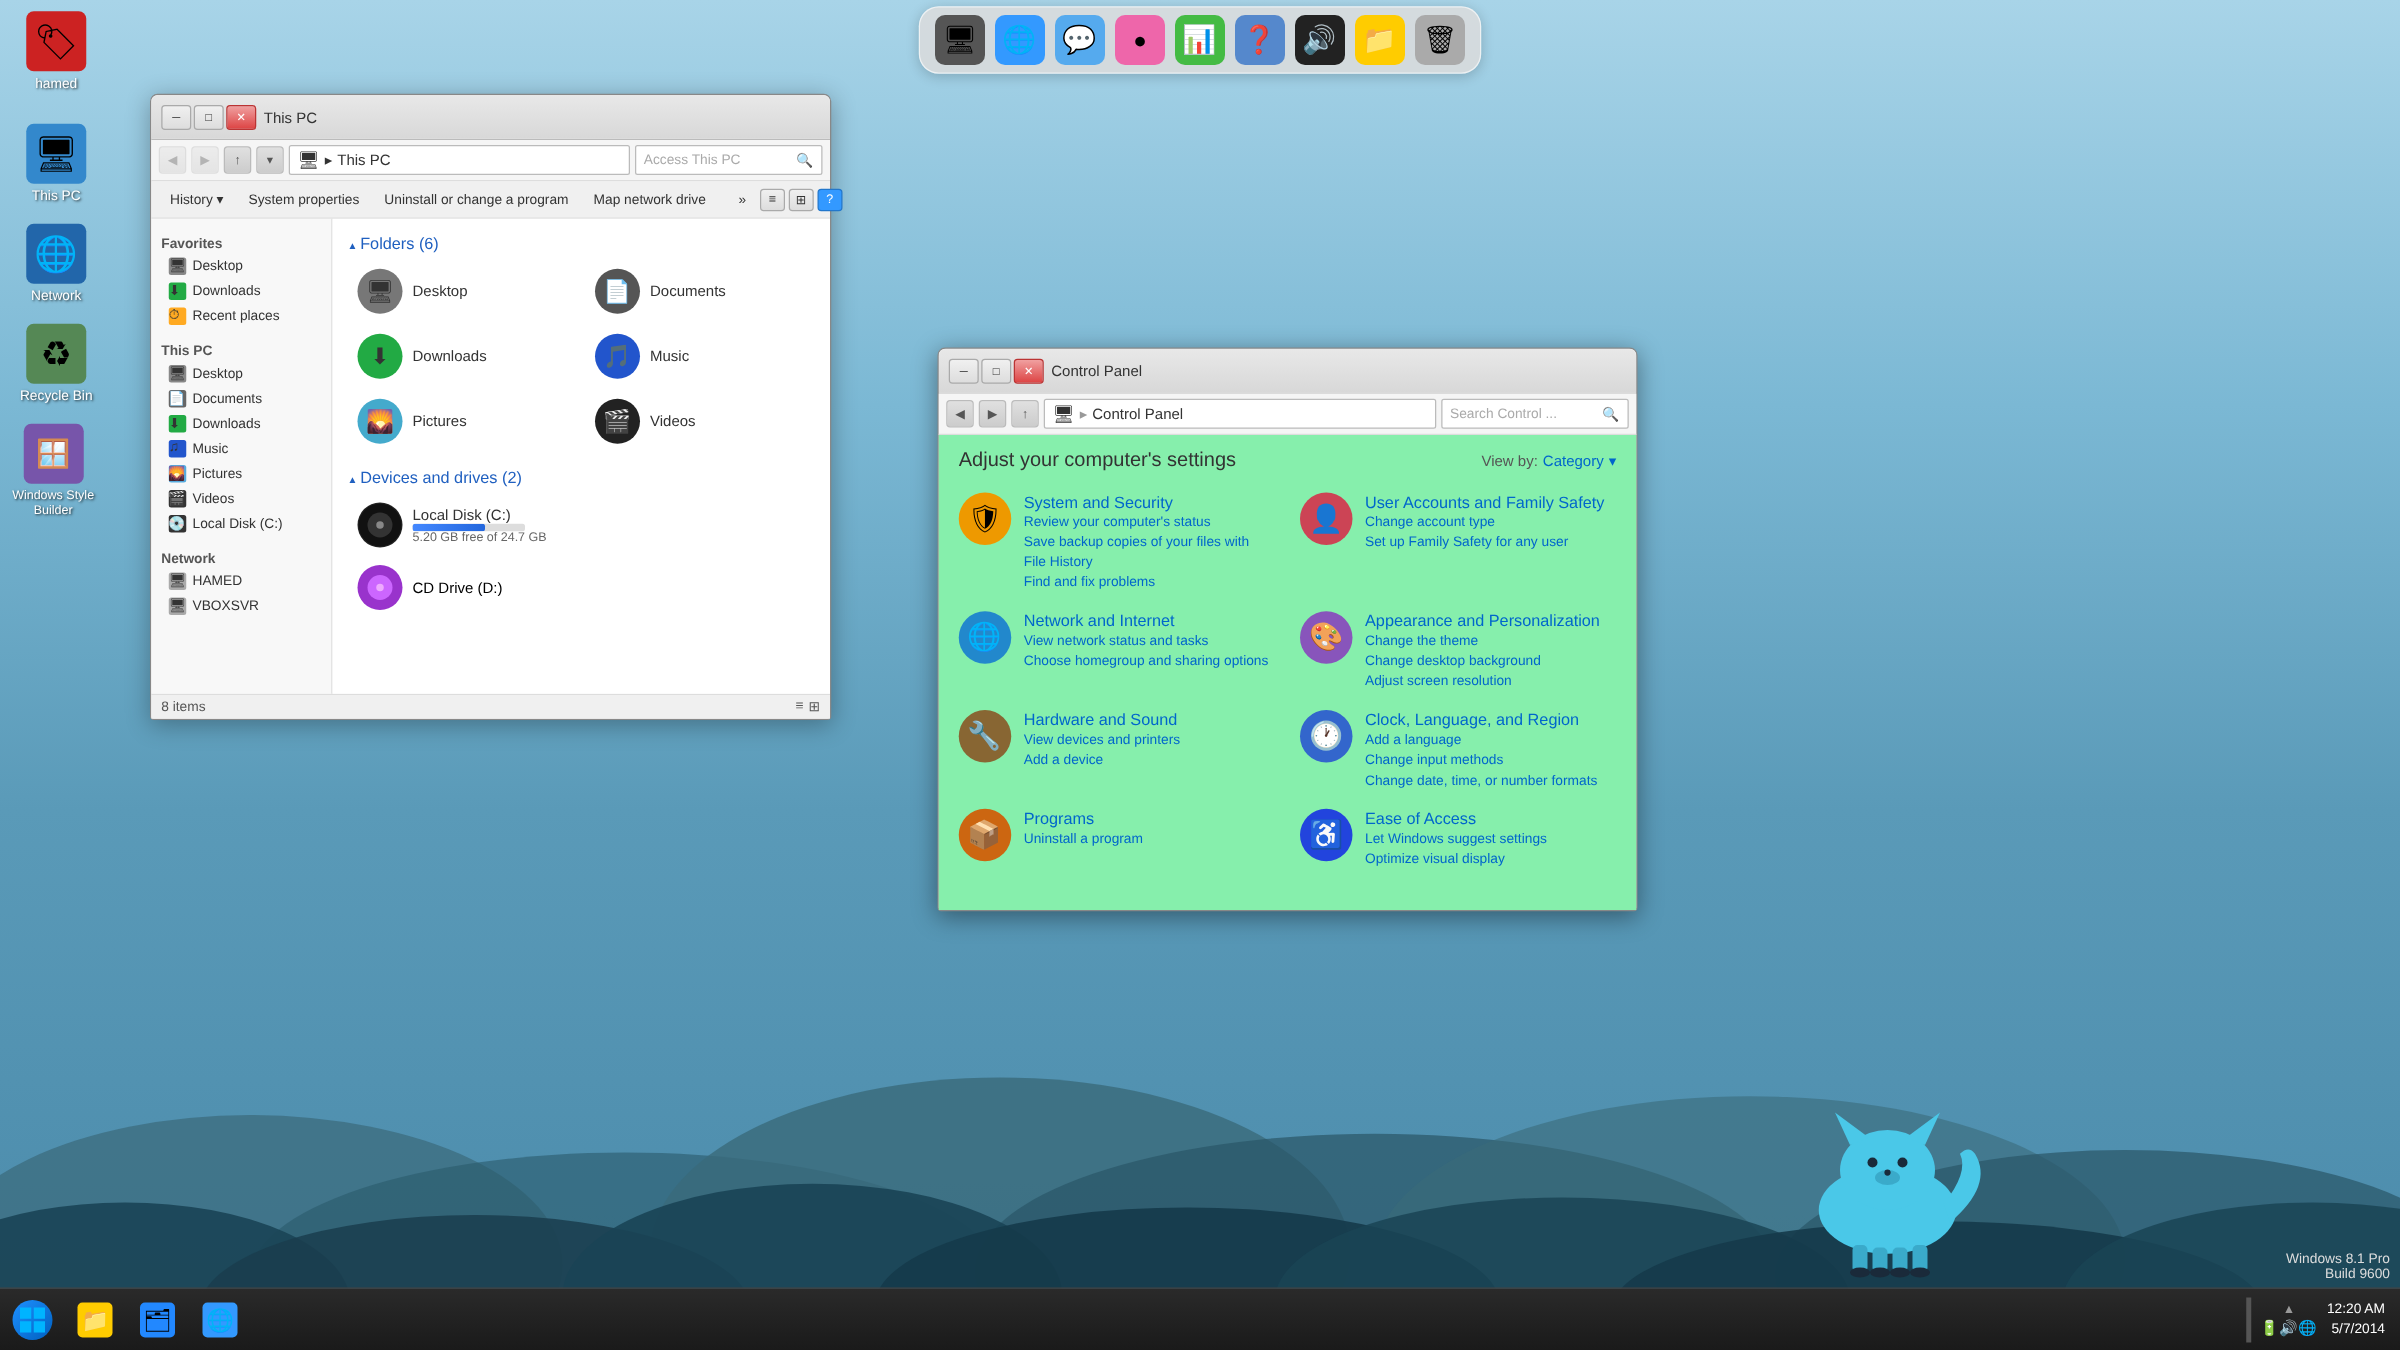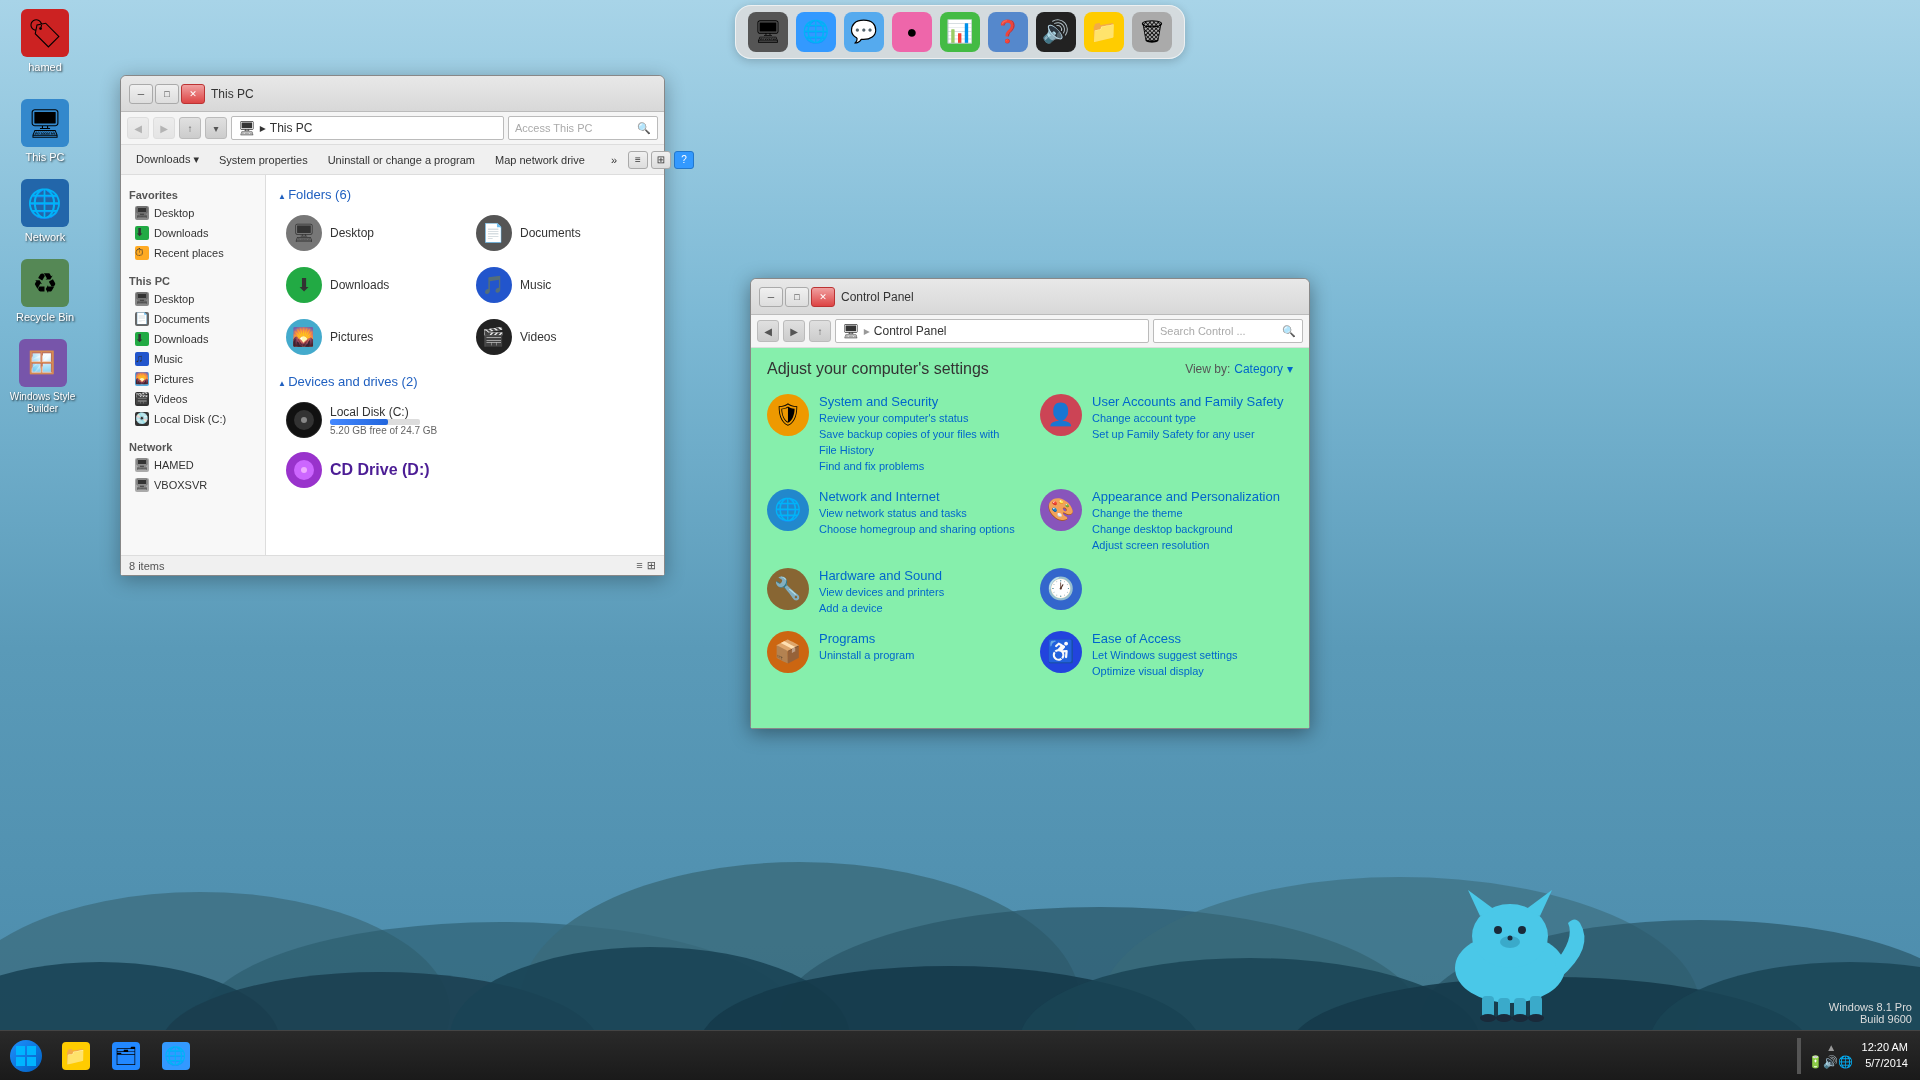--- a/index.html
+++ b/index.html
@@ -578,21 +578,21 @@
       <span style="color:#333;">▸</span>
       <span>This PC</span>
     </div>
     <div class="search-bar">
       <span style="font-size:11px;color:#aaa;">Access This PC</span>
       <span style="margin-left:auto;color:#999;">🔍</span>
     </div>
   </div>
 
   <div class="window-toolbar">
-    <div class="toolbar-btn">Downloads ▾</div>
+    <div class="toolbar-btn">History ▾</div>
     <div class="toolbar-btn">System properties</div>
     <div class="toolbar-btn">Uninstall or change a program</div>
     <div class="toolbar-btn">Map network drive</div>
     <div class="toolbar-sep"></div>
     <div class="toolbar-btn">»</div>
     <div style="margin-left:auto;display:flex;gap:3px;">
       <div class="win-btn" style="width:20px;height:18px;font-size:10px;">≡</div>
       <div class="win-btn" style="width:20px;height:18px;font-size:10px;">⊞</div>
       <div class="win-btn" style="width:20px;height:18px;font-size:10px;background:#3399ff;color:white;border-color:#2277cc;">?</div>
     </div>
@@ -705,21 +705,21 @@
         </div>
         <div class="drive-item">
           <div class="drive-icon-lg" style="background:#9933cc;border-radius:50%;">
             <svg width="36" height="36" viewBox="0 0 36 36">
               <circle cx="18" cy="18" r="17" fill="#9933cc"></circle>
               <circle cx="18" cy="18" r="10" fill="#cc66ff"></circle>
               <circle cx="18" cy="18" r="3" fill="#eeaaff"></circle>
             </svg>
           </div>
           <div>
-            <div style="font-size:16px;color:#4c1d95;font-weight:bold;">CD Drive (D:)</div>
+            <div style="font-size:12px;color:#000000;">CD Drive (D:)</div>
           </div>
         </div>
       </div>
     </div>
   </div>
 
   <div class="window-statusbar">
     <span>8 items</span>
     <div style="display:flex;gap:4px;">
       <span style="cursor:pointer;">≡</span>
@@ -807,20 +807,26 @@
         <div class="cp-cat-icon" style="background:#886633;">🔧</div>
         <div class="cp-cat-info">
           <div class="cp-cat-title">Hardware and Sound</div>
           <span class="cp-cat-link">View devices and printers</span>
           <span class="cp-cat-link">Add a device</span>
         </div>
       </div>
 
       <div class="cp-category">
         <div class="cp-cat-icon" style="background:#3366cc;">🕐</div>
+        <div class="cp-cat-info">
+          <div class="cp-cat-title">Clock, Language, and Region</div>
+          <span class="cp-cat-link">Add a language</span>
+          <span class="cp-cat-link">Change input methods</span>
+          <span class="cp-cat-link">Change date, time, or number formats</span>
+        </div>
       </div>
 
       <div class="cp-category">
         <div class="cp-cat-icon" style="background:#cc6611;">📦</div>
         <div class="cp-cat-info">
           <div class="cp-cat-title">Programs</div>
           <span class="cp-cat-link">Uninstall a program</span>
         </div>
       </div>
 

